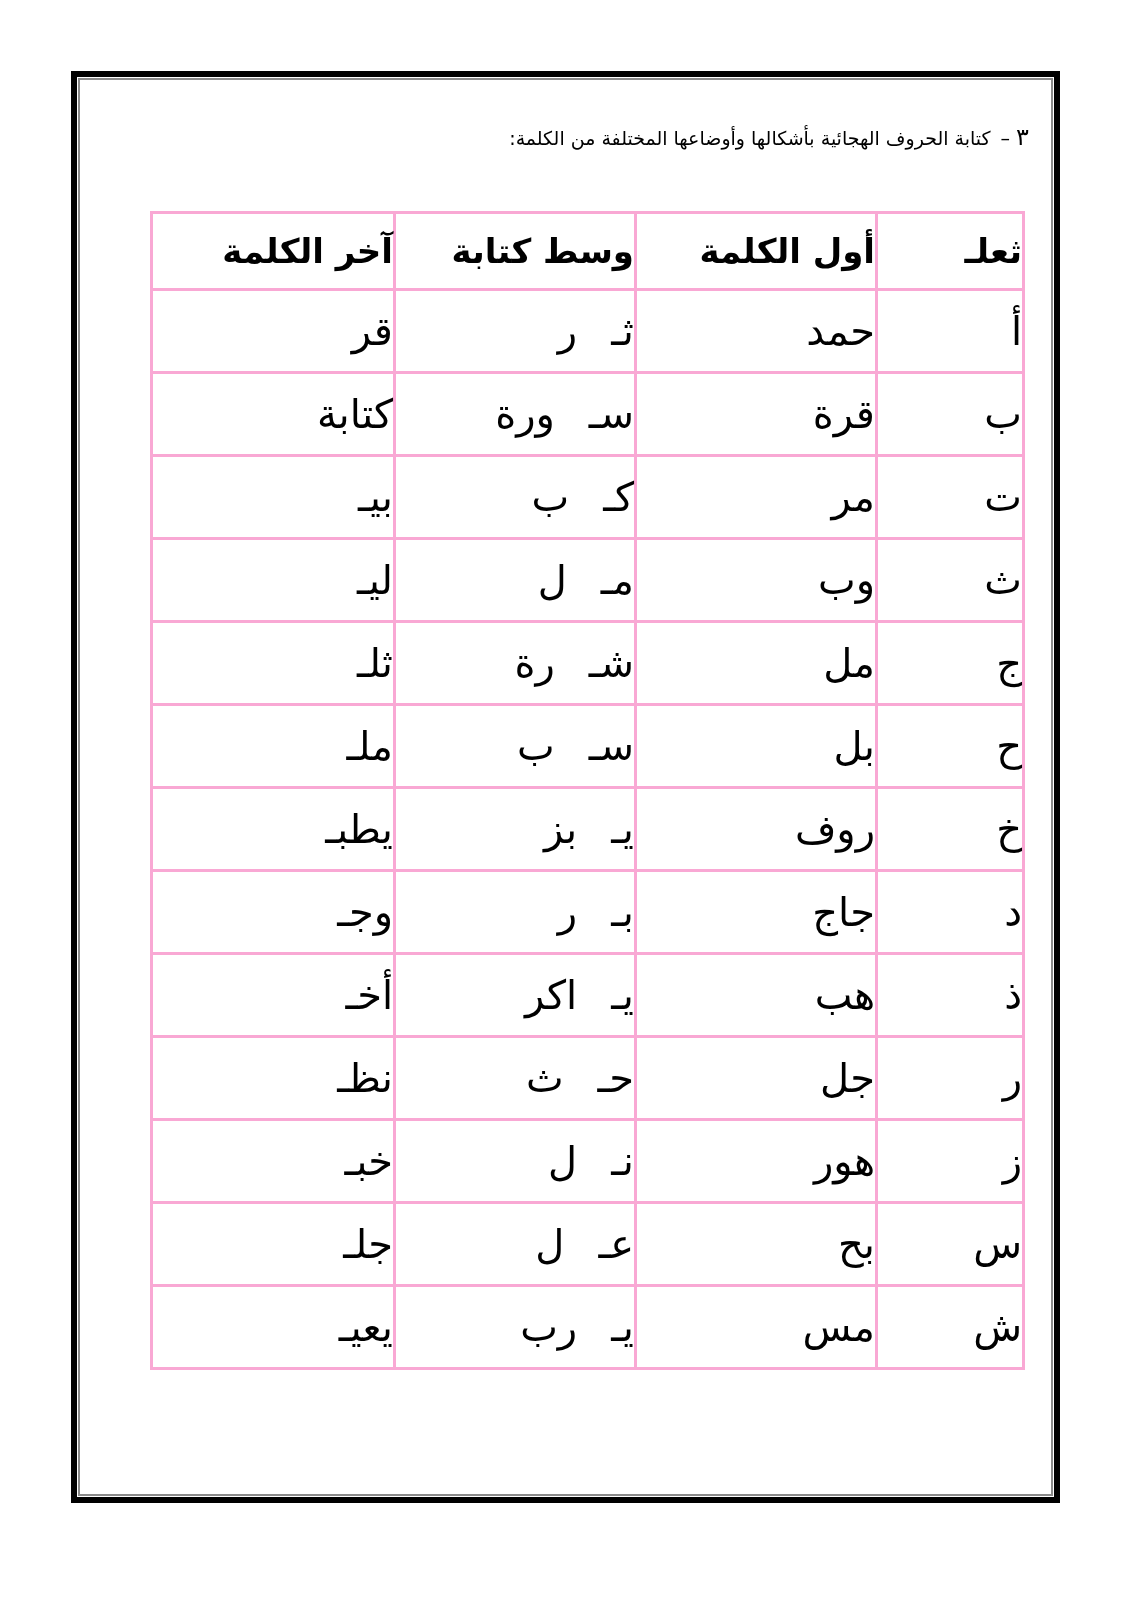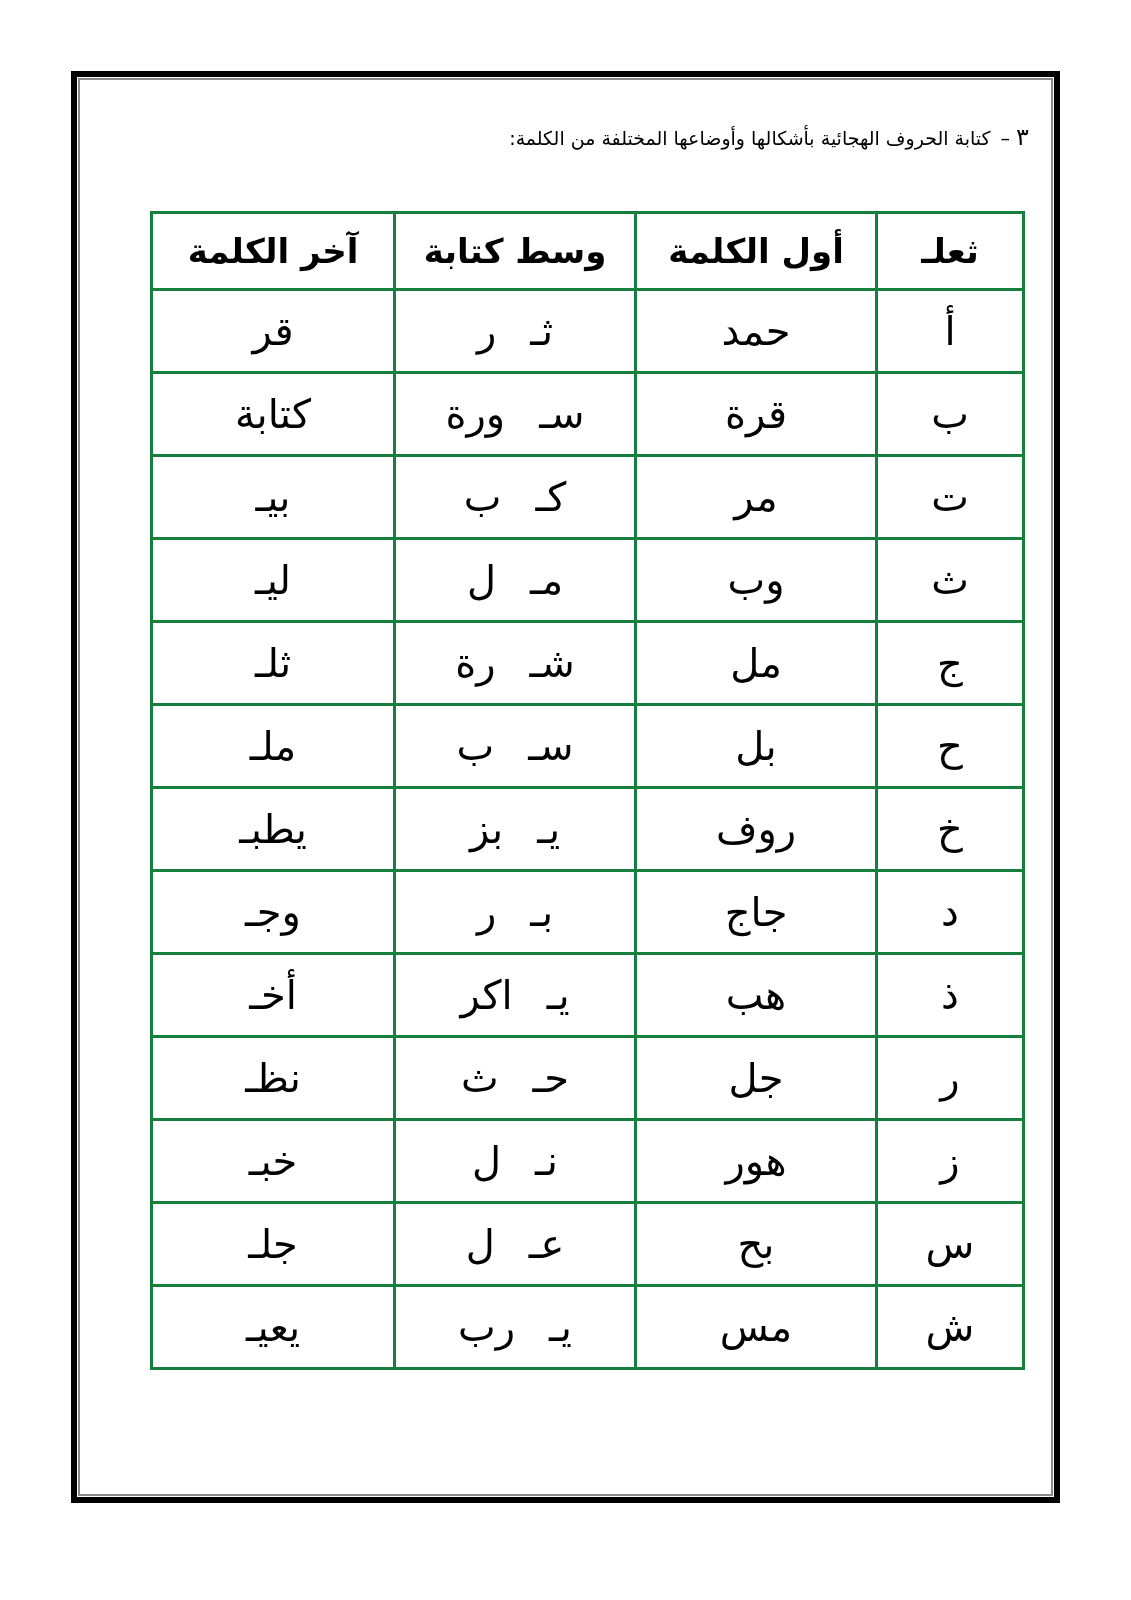--- a/index.html
+++ b/index.html
@@ -54,22 +54,22 @@
       position: absolute;
       left: 150px;
       top: 211px;
       width: 872px;
       border-collapse: collapse;
       direction: rtl;
       table-layout: fixed;
     }
     table.letters-table th,
     table.letters-table td {
-      border: 3px solid #15803d;
-      text-align: center;
+      border: 3px solid #f9a8d4;
+      text-align: right;
       vertical-align: middle;
       padding: 0;
     }
     table.letters-table th {
       height: 74px;
       font-size: 34px;
       font-weight: bold;
       font-family: "DejaVu Sans", sans-serif;
     }
     table.letters-table td {

